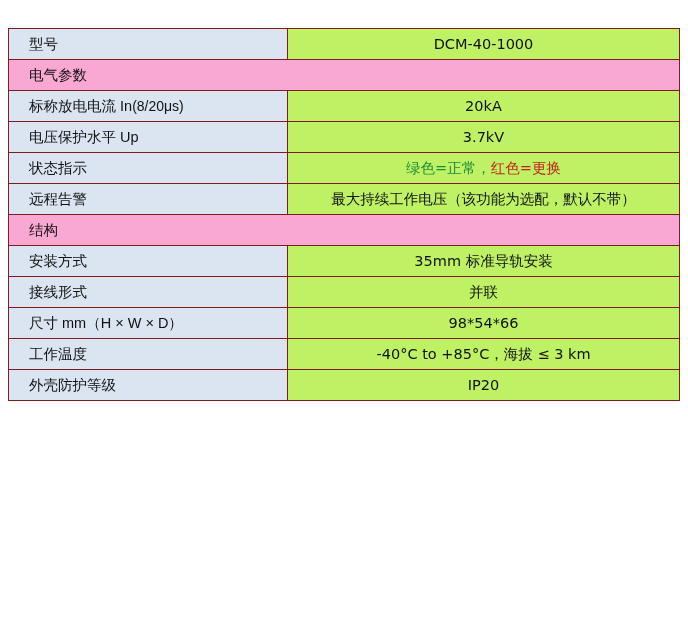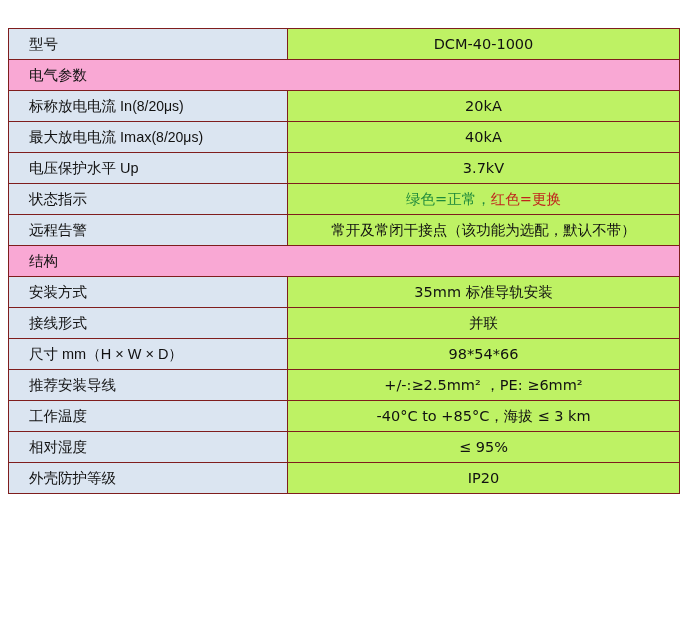--- a/index.html
+++ b/index.html
@@ -70,61 +70,49 @@
           <td class="value">DCM-40-1000</td>
         </tr>
         <tr class="section">
           <td class="label" colspan="2">电气参数</td>
         </tr>
         <tr>
           <td class="label"><span>标称放电电流 In</span><span class="sub">(8/20μs)</span></td>
           <td class="value">20kA</td>
         </tr>
         <tr>
-          <td class="label"><span>最大放电电流 Imax</span><span class="sub">(8/20μs)</span></td>
-          <td class="value">40kA</td>
-        </tr>
-        <tr>
           <td class="label"><span>电压保护水平 Up</span></td>
           <td class="value">3.7kV</td>
         </tr>
         <tr>
           <td class="label"><span>状态指示</span></td>
           <td class="value"><span class="green">绿色=正常</span><span class="green">，</span><span class="red">红色=更换</span></td>
         </tr>
         <tr>
           <td class="label"><span>远程告警</span></td>
-          <td class="value">常开及常闭干接点（该功能为选配，默认不带）</td>
+          <td class="value">最大持续工作电压（该功能为选配，默认不带）</td>
         </tr>
         <tr class="section">
           <td class="label" colspan="2">结构</td>
         </tr>
         <tr>
           <td class="label"><span>安装方式</span></td>
           <td class="value">35mm 标准导轨安装</td>
         </tr>
         <tr>
           <td class="label"><span>接线形式</span></td>
           <td class="value">并联</td>
         </tr>
         <tr>
           <td class="label"><span>尺寸 mm（H × W × D）</span></td>
           <td class="value">98*54*66</td>
         </tr>
         <tr>
-          <td class="label"><span>推荐安装导线</span></td>
-          <td class="value">+/-:≥2.5mm² ，PE: ≥6mm²</td>
-        </tr>
-        <tr>
           <td class="label"><span>工作温度</span></td>
           <td class="value">-40°C to +85°C，海拔 ≤ 3 km</td>
-        </tr>
-        <tr>
-          <td class="label"><span>相对湿度</span></td>
-          <td class="value">≤ 95%</td>
         </tr>
         <tr>
           <td class="label"><span>外壳防护等级</span></td>
           <td class="value">IP20</td>
         </tr>
       </tbody>
   </table>
 </div>
 
 </body></html>

